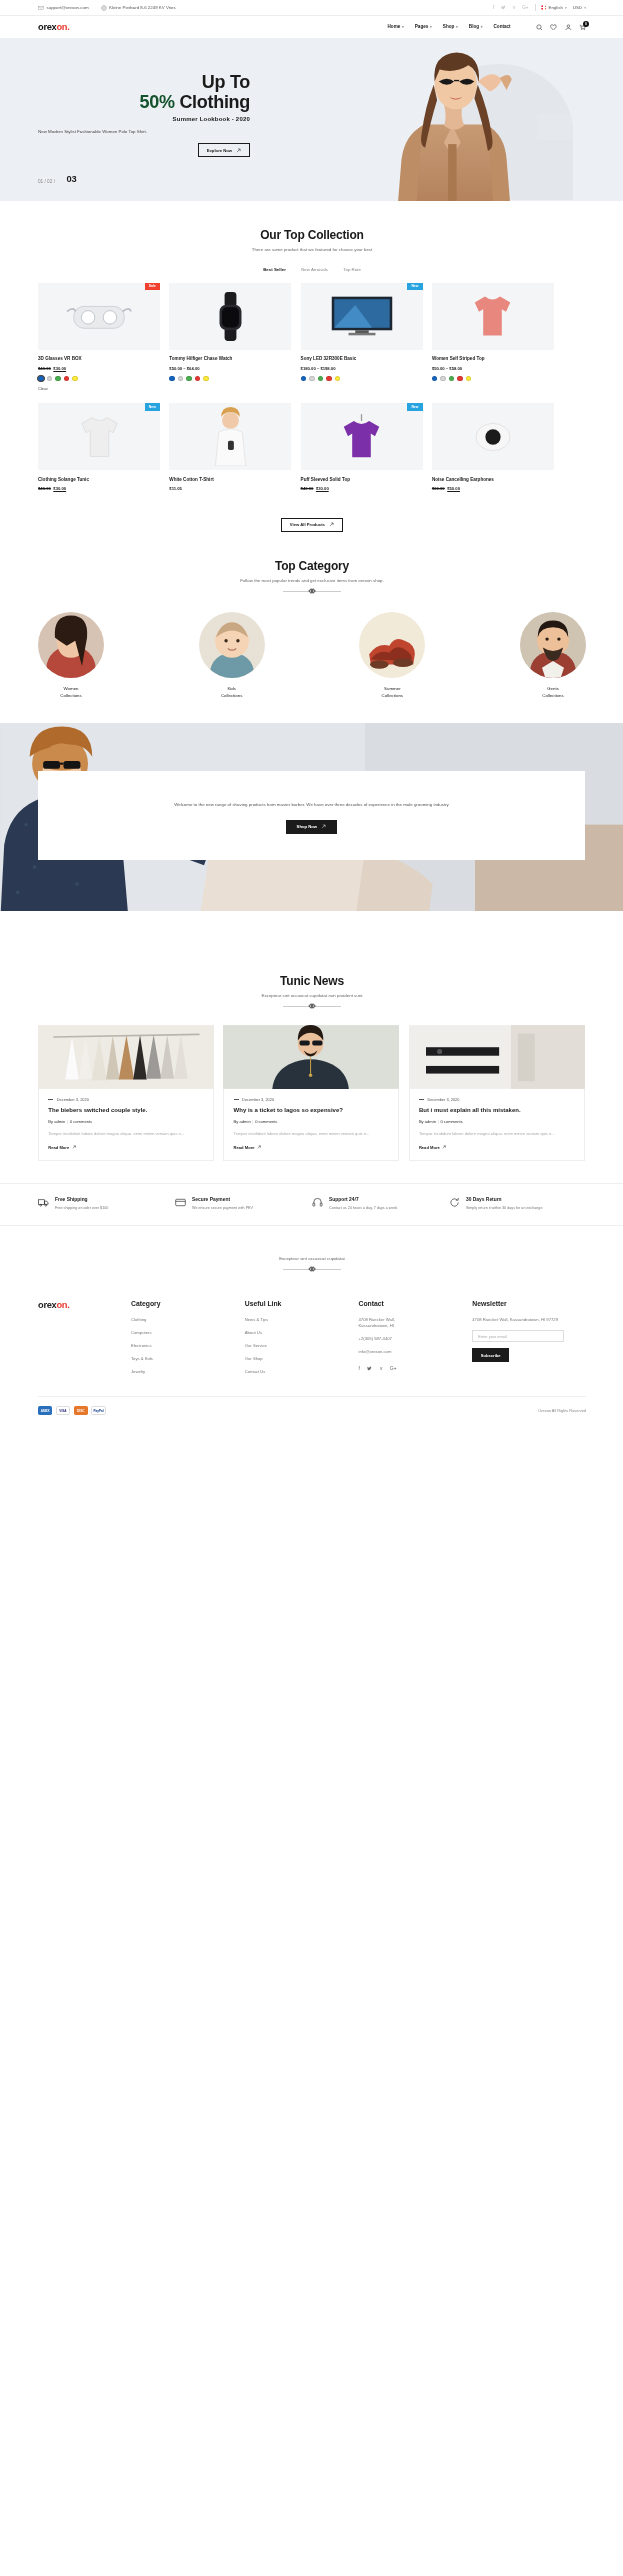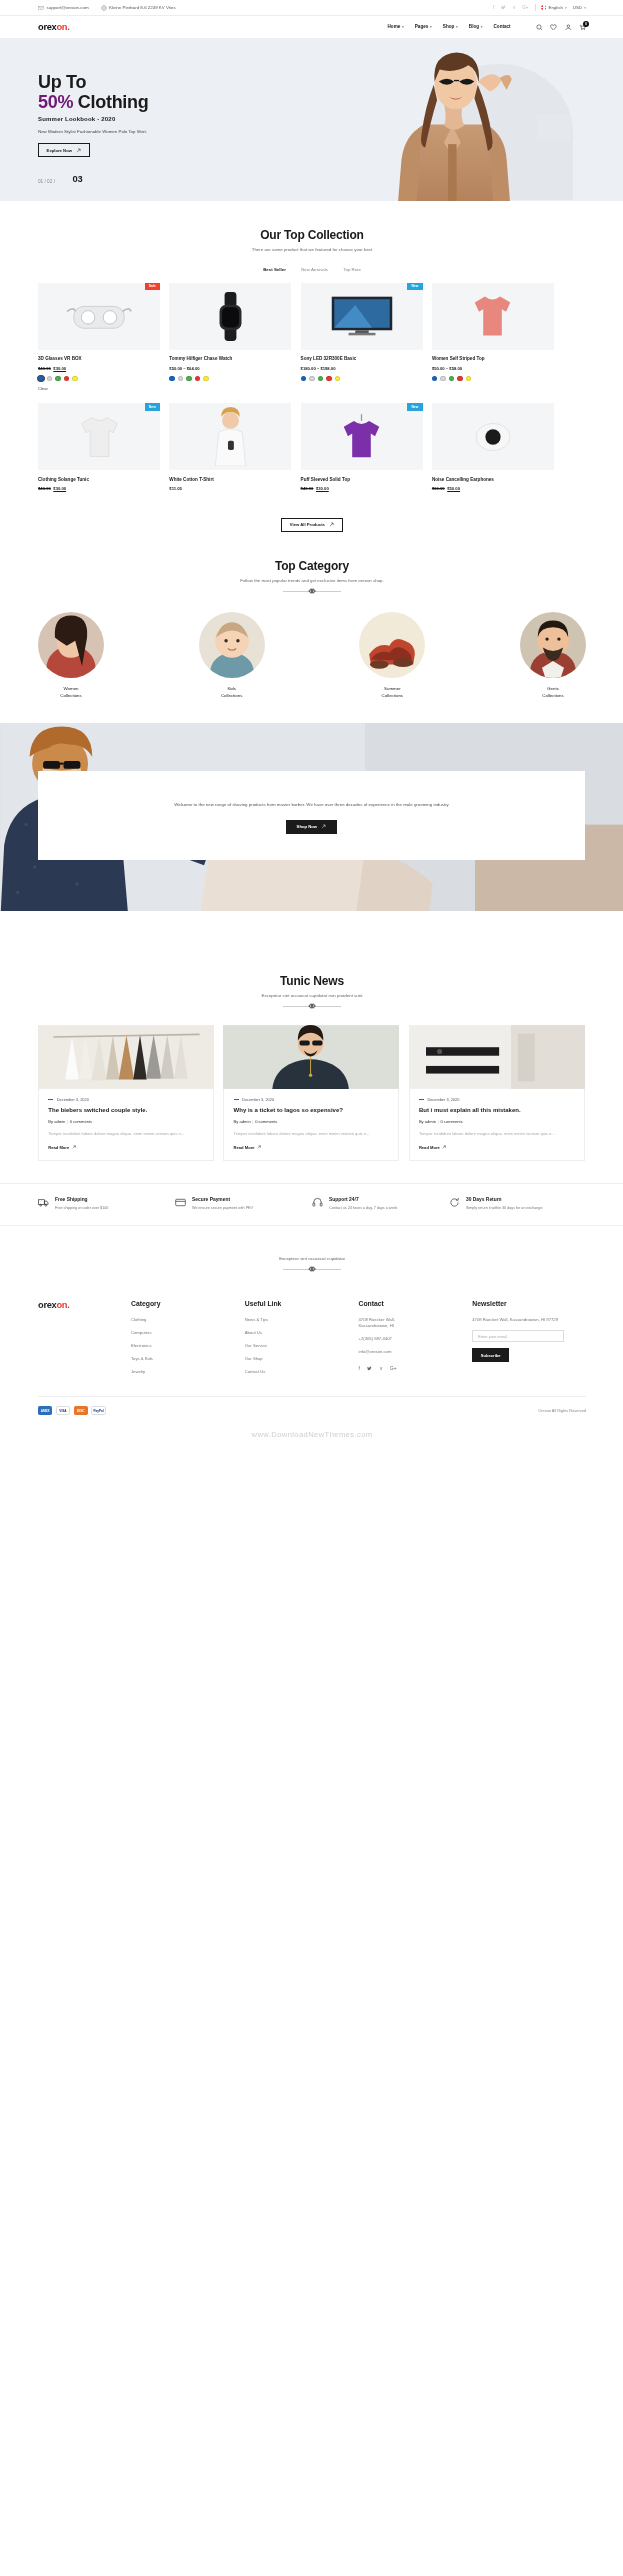--- a/index.html
+++ b/index.html
@@ -49,31 +49,31 @@
 
   
   .hero {
     height:163px; background:#eceff3; position:relative; overflow:hidden;
   }
   .hero-shape{
     position:absolute;right:51px;top:25.5px;width:148px;height:136px;
     background:#e3e7ec;border-radius:50% 50% 0 0;
   }
   .hero-sq{position:absolute;right:53px;top:76px;width:34px;height:25.5px;background:#e5e8ed;}
-  .hero-txt { position:absolute; left:38px; top:34px; width:212px; z-index:3;}
+  .hero-txt { position:absolute; left:38px; top:34px; width:212px; z-index:3;text-align:right;}
   .hero-h1 { font-size:18px; font-weight:bold; line-height:1.12; letter-spacing:-0.3px; color:#1b1b1b;}
-  .hero-h1 .red { color:#701a75; }
+  .hero-h1 .red { color:#14532d; }
   .hero-sub { font-size:6px; font-weight:bold; margin-top:3.4px; letter-spacing:0.2px; color:#1b1b1b;}
   .hero-p { font-size:4.4px; color:#444; margin-top:6px; line-height:1.7; width:109px;}
   .btn-out {
     margin-top:7.6px; display:inline-flex; align-items:center; gap:4.2px;
     border:0.8px solid #1b1b1b; padding:3.8px 7.6px; font-size:4.2px; font-weight:bold;
     background:transparent;
   }
-  .hero-count { position:absolute; left:38px; bottom:17px; display:flex; align-items:flex-end; gap:15px; font-size:4.7px; color:#888;}
+  .hero-count { position:absolute; left:38px; bottom:17px; display:flex; align-items:flex-end; gap:9px; font-size:4.7px; color:#888;}
   .hero-count .big { font-size:9.3px; color:#1b1b1b; font-weight:bold; margin-left:2.5px;}
   .model {
     position:absolute; right:92px; bottom:0; width:161px; height:157px; z-index:2;
   }
 
   
   .sec { padding-top:27px; }
   .sec-h { font-size:12px; text-align:center; font-weight:bold; color:#1b1b1b; letter-spacing:-0.2px;}
   .sec-p { font-size:4.4px; text-align:center; color:#666; margin-top:5.1px; }
   .divider { display:flex; align-items:center; justify-content:center; margin-top:6px; gap:0;}
@@ -805,15 +805,14 @@
       <div class="cards">
         <span class="card-ic" style="background:#2a6fbb">AMEX</span>
         <span class="card-ic" style="background:#fff;color:#1a1f71;border:0.8px solid #ddd">VISA</span>
         <span class="card-ic" style="background:#e6762a">DISC</span>
         <span class="card-ic" style="background:#fff;color:#003087;border:0.8px solid #ddd">PayPal</span>
       </div>
       <div class="copy">Orexon All Rights Reserved</div>
     </div>
   </div>
 
-  <div class="watermark">www.DownloadNewThemes.com</div>
 </div>
 
 
 </body></html>

